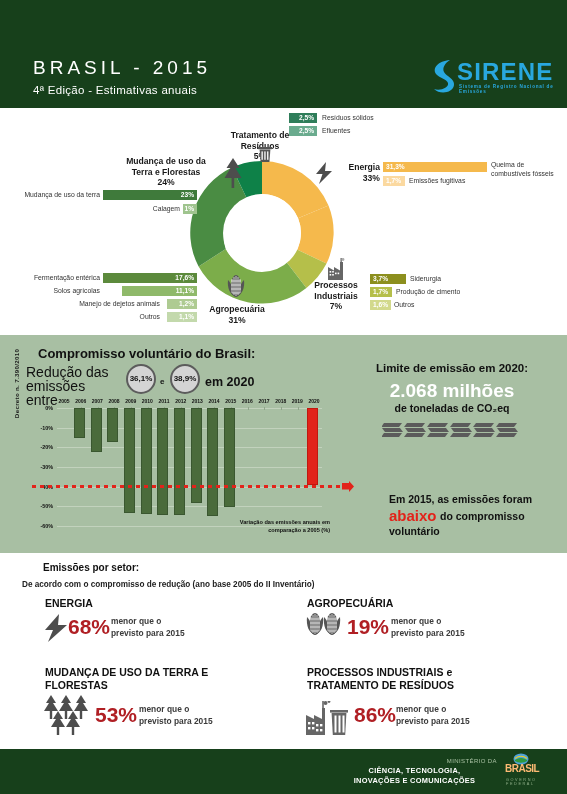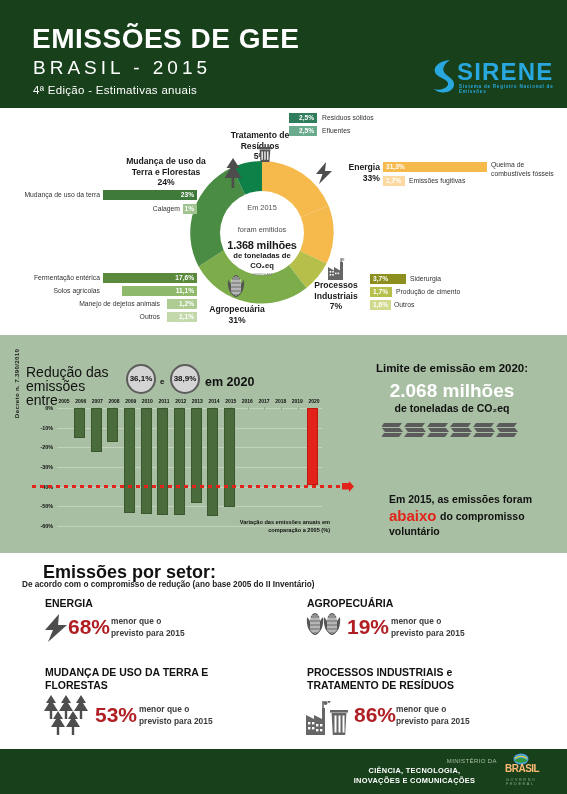--- a/index.html
+++ b/index.html
@@ -100,21 +100,21 @@
   .rt-big { position:absolute; left:352px; top:45px; width:200px; font-size:19px; font-weight:bold; color:#ffffff; text-align:center;}
   .rt-sub { position:absolute; left:352px; top:67px; width:200px; font-size:10.5px; font-weight:bold; color:#111; text-align:center;}
   .stacks { position:absolute; left:382px; top:84px; width:140px; height:22px;}
   .bl1 { position:absolute; left:389px; top:158px; width:175px; font-size:10.5px; font-weight:bold; color:#111;}
   .bl2 { position:absolute; left:389px; top:172px; font-size:15px; font-weight:bold; color:#e2231a;}
   .bl2b { position:absolute; left:440px; top:175px; font-size:10.5px; font-weight:bold; color:#111;}
   .bl3 { position:absolute; left:389px; top:190px; font-size:10.5px; font-weight:bold; color:#111;}
 
   
   .sec-bot { position:absolute; left:0; top:553px; width:567px; height:196px; background:#ffffff; }
-  .bot-h1 { position:absolute; left:22px; top:9px; font-size:18px; font-weight:bold; color:#111;padding-left:21px;}
+  .bot-h1 { position:absolute; left:22px; top:9px; font-size:10px; font-weight:bold; color:#111;padding-left:21px;}
   .bot-h2 { position:absolute; left:22px; top:27px; font-size:8.2px; font-weight:bold; color:#222;}
 
   .cell-title { position:absolute; font-size:10.5px; font-weight:bold; color:#111; line-height:13px;}
   .cell-pct { position:absolute; font-size:21px; font-weight:bold; color:#b01f24;}
   .cell-txt { position:absolute; font-size:8.4px; font-weight:bold; color:#3b3b3b; line-height:11.5px;}
 
   
   .footer { position:absolute; left:0; top:749px; width:567px; height:45px; background:#17401b;}
   .ft-min { position:absolute; left:352px; top:9px; width:145px; text-align:right;
       font-size:6px; color:#a9c1a3; letter-spacing:0.4px;}
@@ -124,21 +124,20 @@
       color:#fdba74; letter-spacing:-0.5px;}
   .ft-gov { position:absolute; left:506px; top:29px; font-size:3.8px; color:#8fae88; letter-spacing:1.6px;}
   .ft-globe { position:absolute; left:513px; top:4px; width:16px; height:12px; }
 </style>
 </head>
 <body>
 
 <div class="page">
 
   <div class="header">
-    <div class="hdr-title">EMISSÕES DE GEE</div>
     <div class="hdr-sub">BRASIL - 2015</div>
     <div class="hdr-sub2">4ª Edição - Estimativas anuais</div>
     <div class="sirene">
       <svg width="26" height="38" viewBox="0 0 26 38">
         <path d="M20 2 C8 3, 2 10, 6 16 C9 20, 17 21, 18 25 C19 30, 10 33, 4 31 C10 37, 23 35, 24 27 C25 21, 16 18, 14 14 C12 10, 15 5, 20 2 Z" fill="#29a8df"></path>
       </svg>
       <div class="sirene-text">SIRENE</div>
       <div class="sirene-tag">Sistema de Registro Nacional de Emissões</div>
     </div>
   </div>
@@ -153,28 +152,20 @@
 
         <path d="M144.5 110.6 A72 72 0 0 1 124.4 134.9 L103.3 107.6 A39 39 0 0 0 115 96.5 Z" fill="#b5bf4a"></path>
 
         <path d="M124.4 134.9 A72 72 0 0 1 16.6 113.5 L43.7 96.0 A39 39 0 0 0 103.3 107.6 Z" fill="#7cad4a"></path>
 
         <path d="M16.6 113.5 A72 72 0 0 1 50.0 14.5 L65.8 47.6 A39 39 0 0 0 43.7 96.0 Z" fill="#4a8c43"></path>
 
         <path d="M50.0 14.5 A72 72 0 0 1 80 8 L80 41 A39 39 0 0 0 65.8 47.6 Z" fill="#0e8148"></path>
         <circle cx="80" cy="80" r="39" fill="#ffffff"></circle>
       </svg>
-      <div class="donut-hole">
-        <div class="dh1">Em 2015</div>
-        <div class="dh1">foram emitidos</div>
-        <div class="dh2">1.368 milhões</div>
-        <div class="dh3">de toneladas de</div>
-        <div class="dh4">CO₂eq</div>
-        <div class="dh5">GWP/SAR</div>
-      </div>
     </div>
 
     <div class="seclabel" style="left:212px; top:2px; width:96px;margin-top:20px;">
       <span>Tratamento de Resíduos</span><br>
       <span>5%</span>
     </div>
     <svg class="ic" style="left:257px; top:37px;" width="16" height="18" viewBox="0 0 16 18">
       <rect x="1" y="2" width="14" height="2.2" fill="#555"></rect>
       <path d="M2.6 4.6 h10.8 l-1 12.4 h-8.8 Z" fill="#555"></path>
       <rect x="4.5" y="6.4" width="1.3" height="8.4" fill="#fff"></rect>
@@ -260,20 +251,21 @@
       </g>
     </svg>
     <div class="seclabel" style="left:196px; top:196px; width:82px;">
       <span>Agropecuária</span><br>
       <span>31%</span>
     </div>
   </div>
 
   <div class="sec-mid">
     <div class="vert-decreto">Decreto n. 7.390/2010</div>
+    <div class="mid-h1">Compromisso voluntário do Brasil:</div>
     <div class="mid-h2">Redução das emissões entre</div>
     <div class="circ" style="left:126px; top:29px;">36,1%</div>
     <div class="mid-e" style="left:160px; top:42px;">e</div>
     <div class="circ" style="left:170px; top:29px;">38,9%</div>
     <div class="mid-em2020" style="left:205px; top:40px;">em 2020</div>
 
     <div class="chart">
       <div class="gl" style="top:0px;"></div>
       <div class="gl" style="top:19.7px;"></div>
       <div class="gl" style="top:39.3px;"></div>

